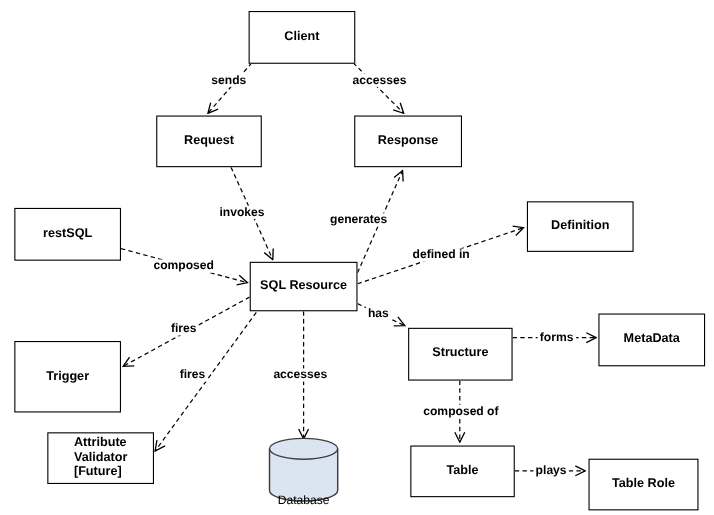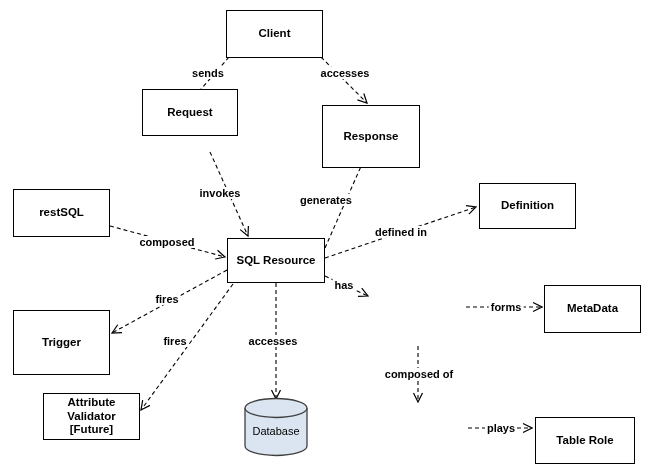--- a/index.html
+++ b/index.html
@@ -23,21 +23,20 @@
     height: 468px;
   }
   .node {
     position: absolute;
     box-sizing: border-box;
     border: 1.5px solid #000000;
     background: #ffffff;
     display: flex;
     align-items: center;
     justify-content: center;
-    text-align: center;
     font-size: 11.5px;
     font-weight: bold;
     color: #000000;
     line-height: 1.18;
     white-space: pre-line;
   }
   .elabel {
     position: absolute;
     transform: translate(-50%, -50%);
     background: #ffffff;
@@ -48,20 +47,21 @@
     white-space: nowrap;
     line-height: 1.1;
   }
   .db-label {
     position: absolute;
     transform: translate(-50%, -50%);
     font-size: 11px;
     font-weight: normal;
     color: #000000;
     white-space: nowrap;
+    margin-top: 24px;
   }
 </style>
 </head>
 <body>
 
 <div class="diagram">
 
   <svg class="edges-layer" width="649" height="468" viewBox="0 0 649 468" xmlns="http://www.w3.org/2000/svg">
     <defs>
       <marker id="arrowOpen" viewBox="0 0 12 12" refX="11" refY="6" markerWidth="12" markerHeight="12" markerUnits="userSpaceOnUse" orient="auto">
@@ -83,30 +83,32 @@
       <path d="M418,346 L418,402" marker-end="url(#arrowOpen)"></path>
       <path d="M468,428 L532,428" marker-end="url(#arrowOpen)"></path>
     </g>
     <g>
       <path d="M245,408 L245,446 A31,9.5 0 0 0 307,446 L307,408" fill="#dbe5f1" stroke="#3f3f3f" stroke-width="1.3"></path>
       <ellipse cx="276" cy="408" rx="31" ry="9.5" fill="#dbe5f1" stroke="#3f3f3f" stroke-width="1.3"></ellipse>
     </g>
   </svg>
 
   <div class="node" style="left:226px;top:10px;width:97px;height:48px">Client</div>
-  <div class="node" style="left:142px;top:89px;width:96px;height:47px">Request</div>
-  <div class="node" style="left:322px;top:105px;width:98px;height:63px">Response</div>
+  <div class="node" style="left:142px;top:105px;width:96px;height:47px">Request</div>
+  <div class="node" style="left:322px;top:105px;width:98px;height:47px">Response</div>
   <div class="node" style="left:13px;top:189px;width:97px;height:48px">restSQL</div>
   <div class="node" style="left:227px;top:238px;width:98px;height:45px">SQL Resource</div>
   <div class="node" style="left:479px;top:183px;width:97px;height:46px">Definition</div>
   <div class="node" style="left:13px;top:310px;width:97px;height:65px">Trigger</div>
+  <div class="node" style="left:371px;top:298px;width:95px;height:48px">Structure</div>
   <div class="node" style="left:544px;top:285px;width:97px;height:48px">MetaData</div>
   <div class="node" style="left:43px;top:393px;width:97px;height:47px">Attribute
 Validator
 [Future]</div>
+  <div class="node" style="left:373px;top:405px;width:95px;height:47px">Table</div>
   <div class="node" style="left:535px;top:417px;width:100px;height:47px">Table Role</div>
 
   <div class="db-label" style="left:276px;top:431px">Database</div>
 
   <div class="elabel" style="left:208px;top:73px">sends</div>
   <div class="elabel" style="left:345px;top:73px">accesses</div>
   <div class="elabel" style="left:220px;top:193px">invokes</div>
   <div class="elabel" style="left:326px;top:200px">generates</div>
   <div class="elabel" style="left:167px;top:242px">composed</div>
   <div class="elabel" style="left:401px;top:232px">defined in</div>

